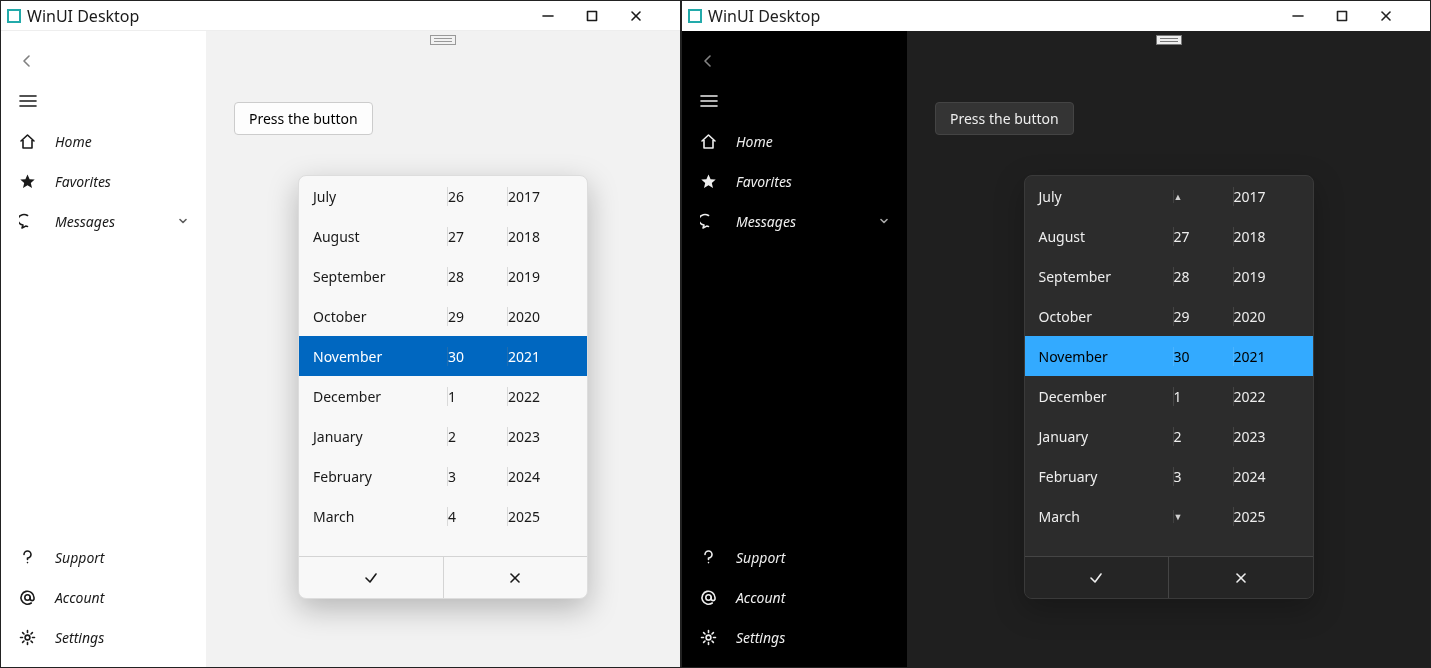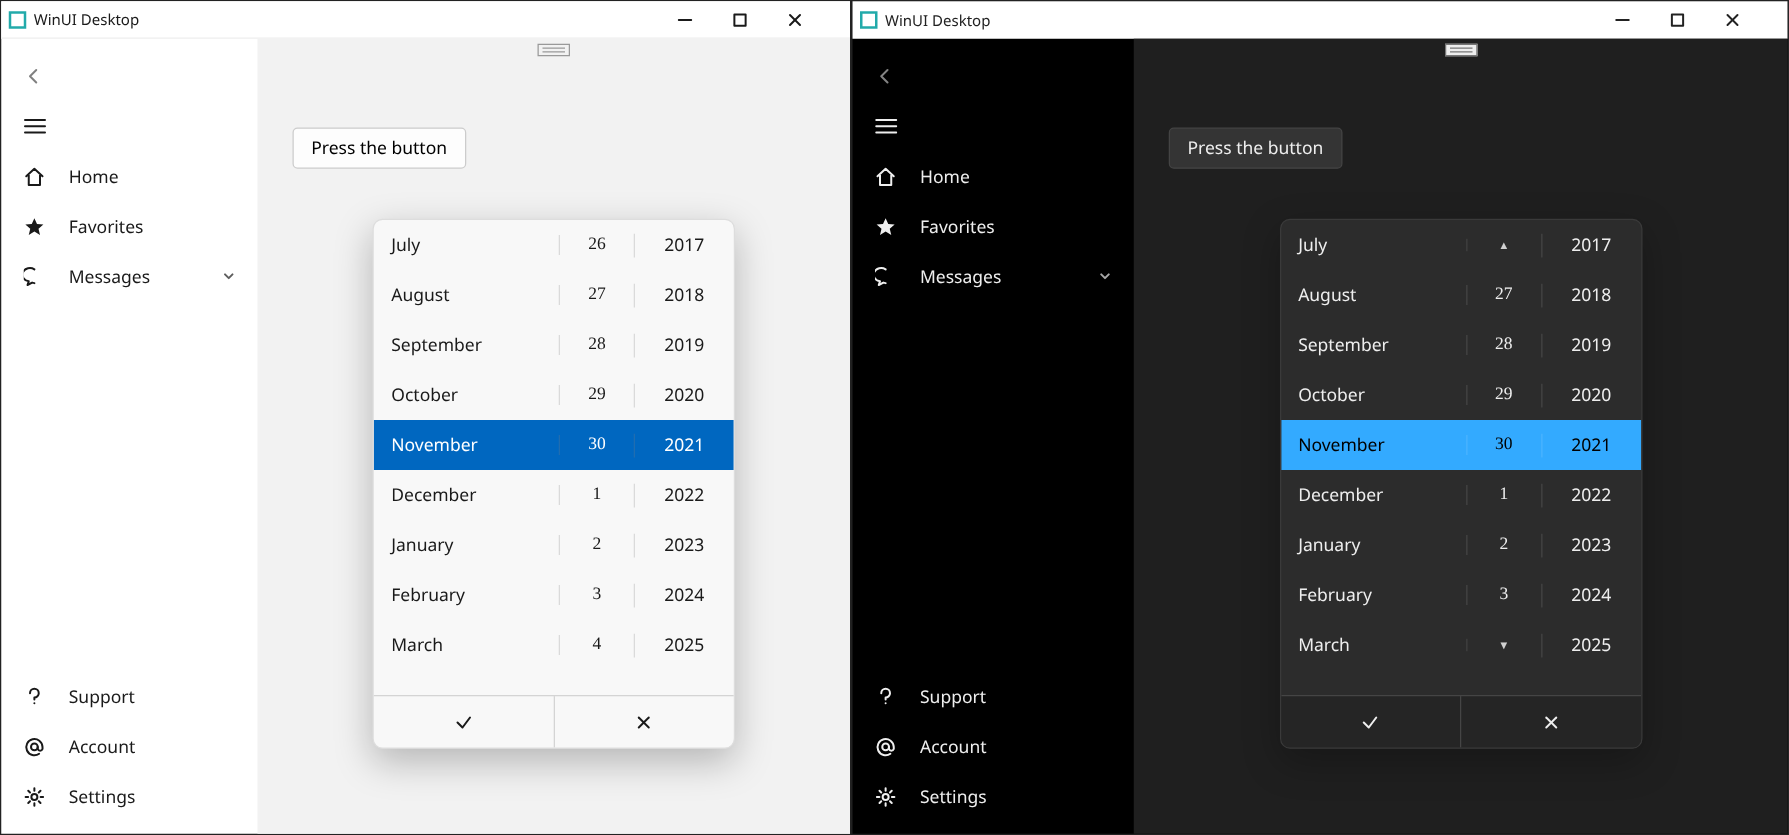--- a/index.html
+++ b/index.html
@@ -7,35 +7,35 @@
 
   .app { display: flex; flex-direction: column; height: 100%; border: 1px solid #222; }
   .app.light { width: 681px; background: #fff; color: #1a1a1a; }
   .app.dark  { width: 750px; background: #000; color: #eee; }
 
   
   .titlebar { display: flex; align-items: center; height: 30px; padding: 0 6px; }
   .app.light .titlebar { background: #fff; border-bottom: 1px solid #eee; }
   .app.dark  .titlebar { background: #fff; color: #222; }
   .titlebar .appicon { width: 14px; height: 14px; border: 2px solid #2aa; margin-right: 6px; }
-  .titlebar .title { font-size: 12px; flex: 0 0 auto; }
+  .titlebar .title { font-size: 16px; flex: 0 0 auto; }
   .titlebar .spacer { flex: 1; }
   .titlebar .winbtn { width: 44px; text-align: center; font-size: 13px; line-height: 30px; user-select: none; }
 
   .body { display: flex; flex: 1; min-height: 0; }
 
   
   .sidebar { width: 205px; display: flex; flex-direction: column; padding: 10px 0; }
   .app.dark .sidebar { width: 225px; }
   .nav-row { display: flex; align-items: center; height: 40px; padding: 0 18px; font-size: 14px; gap: 18px; cursor: default; }
   .nav-row .label { flex: 1; }
   .nav-row .chev { font-size: 10px; opacity: .7; }
   .nav-icon { width: 18px; text-align: center; font-size: 15px; }
   .sidebar .spacer { flex: 1; }
-  .nav-top { display: flex; flex-direction: column; gap: 0; }
+  .nav-top { display: flex; flex-direction: column; gap: 0; font-style: italic; }
   .back-row { height: 40px; display: flex; align-items: center; padding: 0 18px; opacity: .55; }
   .ham-row  { height: 40px; display: flex; align-items: center; padding: 0 18px; }
 
   
   .content { flex: 1; display: flex; flex-direction: column; align-items: center; padding-top: 4px; }
   .app.light .content { background: #f2f2f2; }
   .app.dark  .content { background: #1f1f1f; }
 
   .drag-indicator {
     width: 26px; height: 10px; border: 1px solid #999; margin-bottom: 14px;
@@ -57,22 +57,22 @@
     display: flex; flex-direction: column;
     box-shadow: 0 10px 30px rgba(0,0,0,.25);
     gap: 20px;
   }
   .app.light .picker { background: #f8f8f8; border: 1px solid #ddd; }
   .app.dark  .picker { background: #2c2c2c; border: 1px solid #3a3a3a; }
 
   .picker-rows { display: flex; flex-direction: column; }
   .prow { display: flex; align-items: center; height: 40px; font-size: 14px; }
   .prow .month { flex: 1; padding-left: 14px; text-align: left; }
-  .prow .day   { width: 60px; text-align: center; border-left: 1px solid rgba(128,128,128,.25); font-family: Liberation Serif, serif; }
-  .prow .year  { width: 80px; text-align: center; border-left: 1px solid rgba(128,128,128,.25); }
+  .prow .day   { width: 60px; text-align: left; border-left: 1px solid rgba(128,128,128,.25); }
+  .prow .year  { width: 80px; border-left: 1px solid rgba(128,128,128,.25); }
   .app.dark .prow .day, .app.dark .prow .year { border-left: 1px solid rgba(255,255,255,.12); }
 
   .prow.sel { }
   .app.light .prow.sel { background: #0067c0; color: #fff; }
   .app.dark  .prow.sel { background: #33aaff; color: #000; }
 
   .picker-footer { display: flex; height: 42px; border-top: 1px solid rgba(128,128,128,.3); }
   .picker-footer .half { flex: 1; display: flex; align-items: center; justify-content: center; }
   .picker-footer .half + .half { border-left: 1px solid rgba(128,128,128,.3); }
   .app.dark .picker-footer { border-top: 1px solid rgba(255,255,255,.15); background:#252525; }

